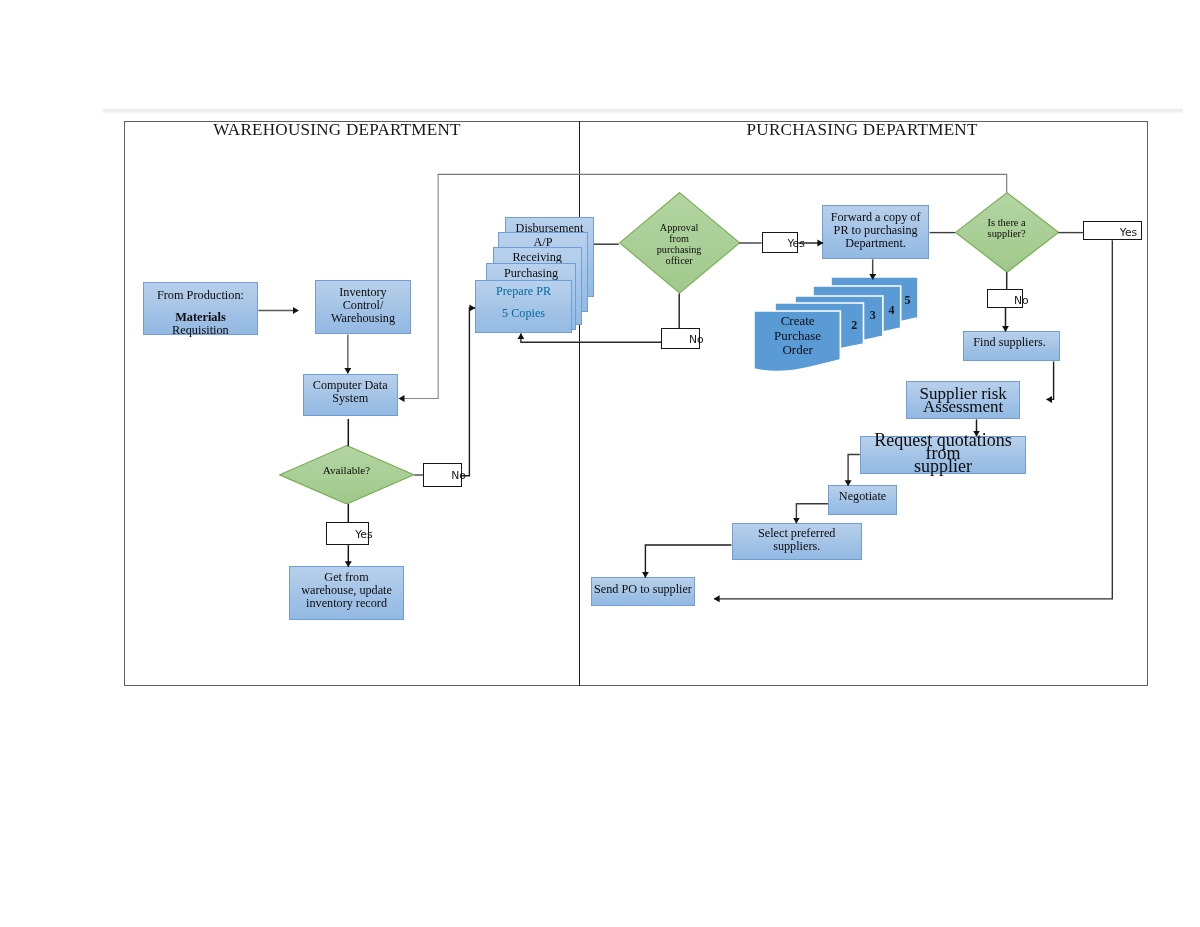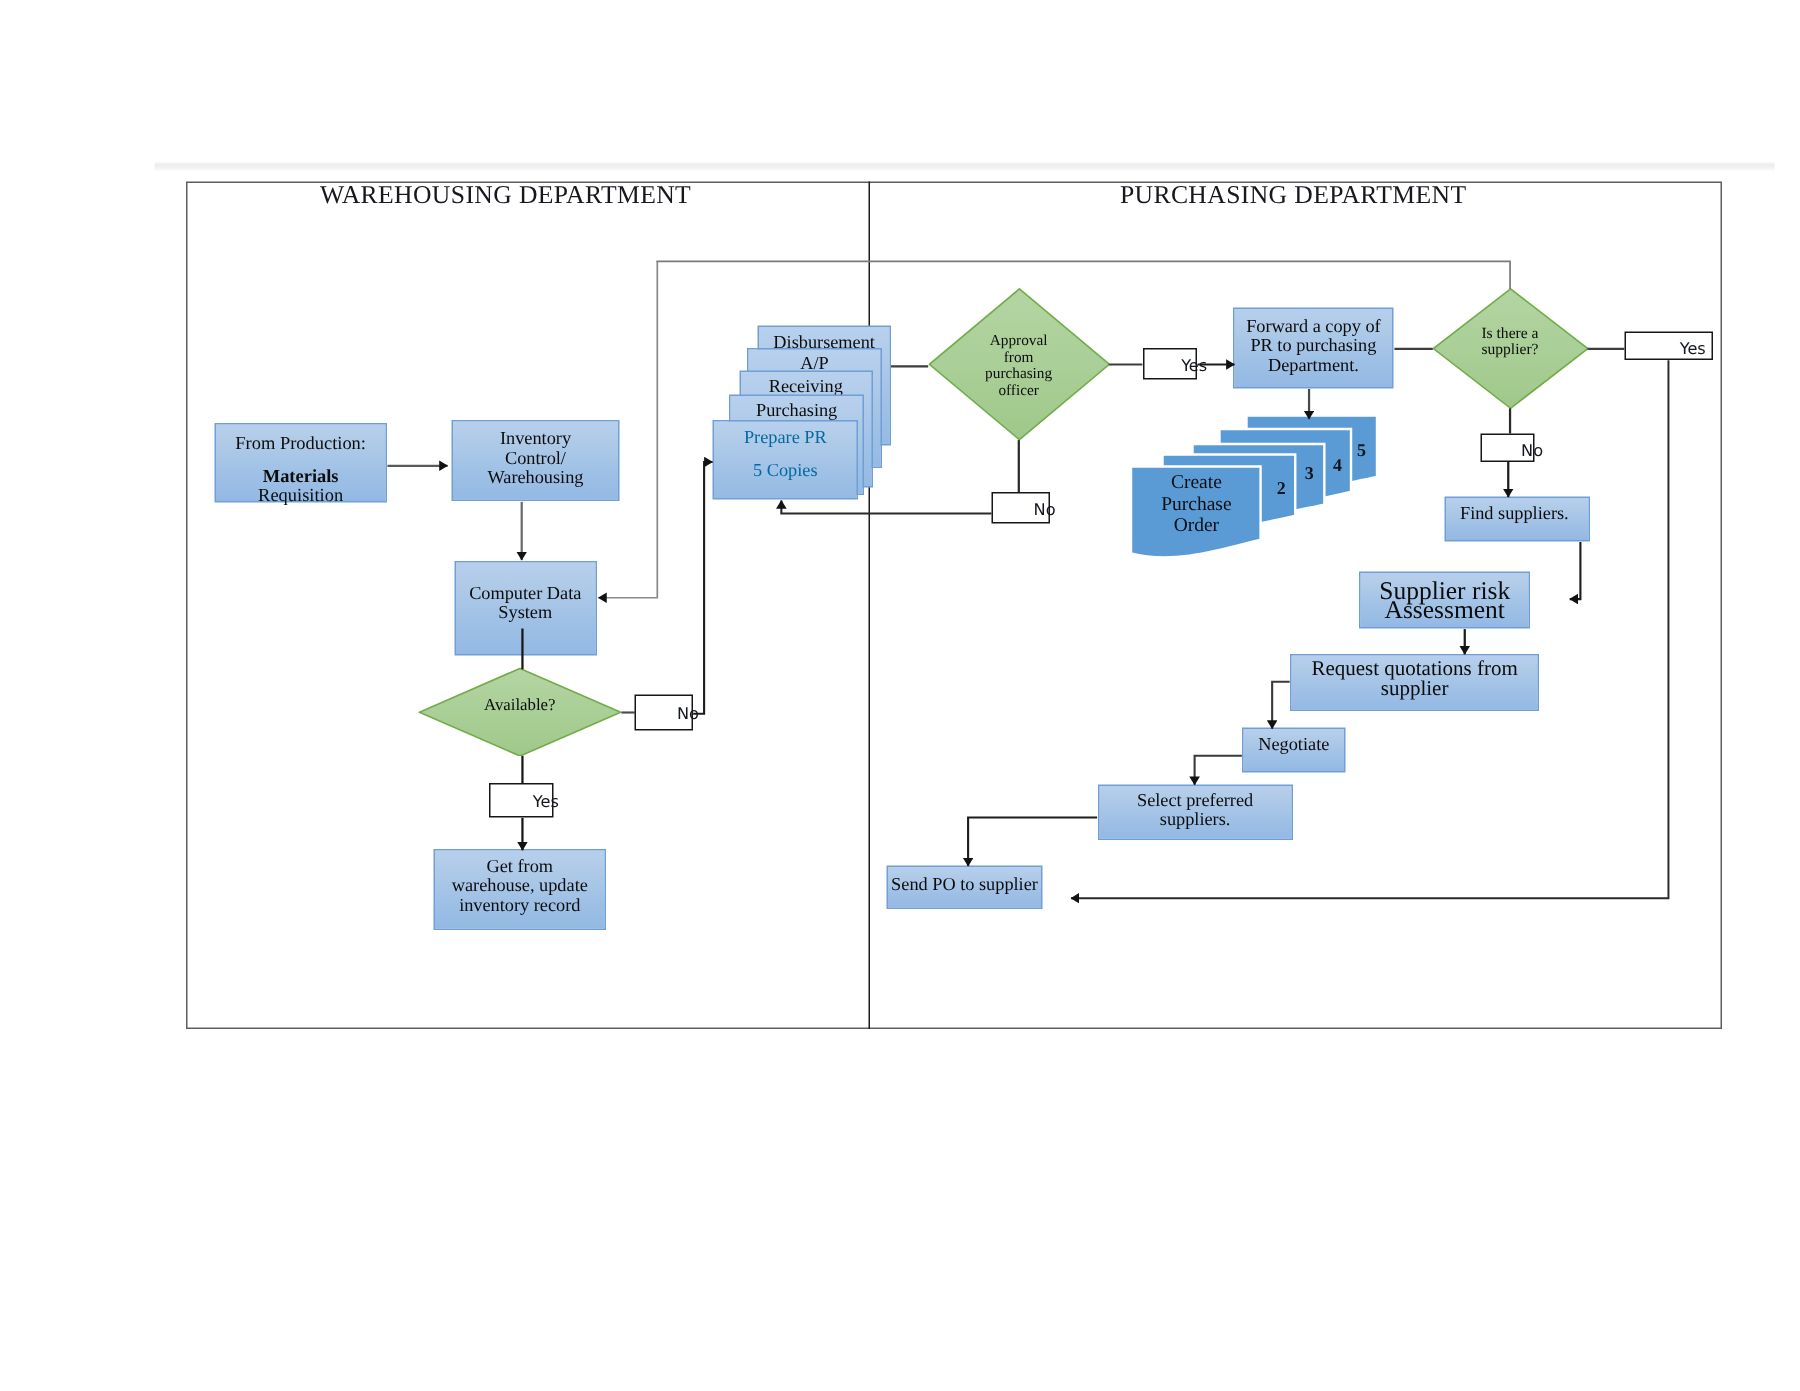--- a/index.html
+++ b/index.html
@@ -94,29 +94,29 @@
 
   <div class="pbox node" style="left:142.7px;top:282px;width:115.5px;height:52.5px;font-size:12.3px;align-items:flex-end;--toff:3px;">
     <div class="txt">
       <div>From Production:</div>
       <div style="height:8.5px"></div>
       <div style="font-weight:bold">Materials</div>
       <div style="font-weight:normal">Requisition</div>
     </div>
   </div>
 
-  <div class="pbox node" style="left:301px;top:280px;width:112px;height:54px;font-size:12.2px;--toff:-2px;">
+  <div class="pbox node" style="left:315px;top:280px;width:96px;height:54px;font-size:12.2px;--toff:-2px;">
     <div class="txt">
       <div>Inventory</div>
       <div>Control/</div>
       <div>Warehousing</div>
     </div>
   </div>
 
-  <div class="pbox node" style="left:302.5px;top:373.9px;width:95.4px;height:63px;font-size:12.2px;--toff:-3px;">
+  <div class="pbox node" style="left:302.5px;top:373.9px;width:95.4px;height:42px;font-size:12.2px;--toff:-3px;">
     <div class="txt">
       <div>Computer Data</div>
       <div>System</div>
     </div>
   </div>
 
   <div class="pbox node" style="left:289.3px;top:566.3px;width:114.5px;height:53.3px;font-size:12.2px;--toff:-2.5px;">
     <div class="txt">
       <div>Get from</div>
       <div>warehouse, update</div>
@@ -130,21 +130,21 @@
       </div>
   </div>
 
   <div class="pbox node" style="left:906px;top:381.3px;width:114.3px;height:37.3px;font-size:17px;justify-content:center;--toff:0px;">
     <div class="txt">
       <div>Supplier risk</div>
       <div>Assessment</div>
     </div>
   </div>
 
-  <div class="pbox node" style="left:859.7px;top:436px;width:166.8px;height:37.6px;font-size:14px;--toff:-1.5px;">
+  <div class="pbox node" style="left:859.7px;top:436px;width:166.8px;height:37.6px;font-size:18px;--toff:-1.5px;">
     <div class="txt">
       <div>Request quotations from</div>
       <div>supplier</div>
     </div>
   </div>
 
   <div class="pbox node" style="left:827.9px;top:485.1px;width:69.3px;height:30px;font-size:12.2px;--toff:-4px;">
     <div class="txt">
         <div>Negotiate</div>
       </div>

